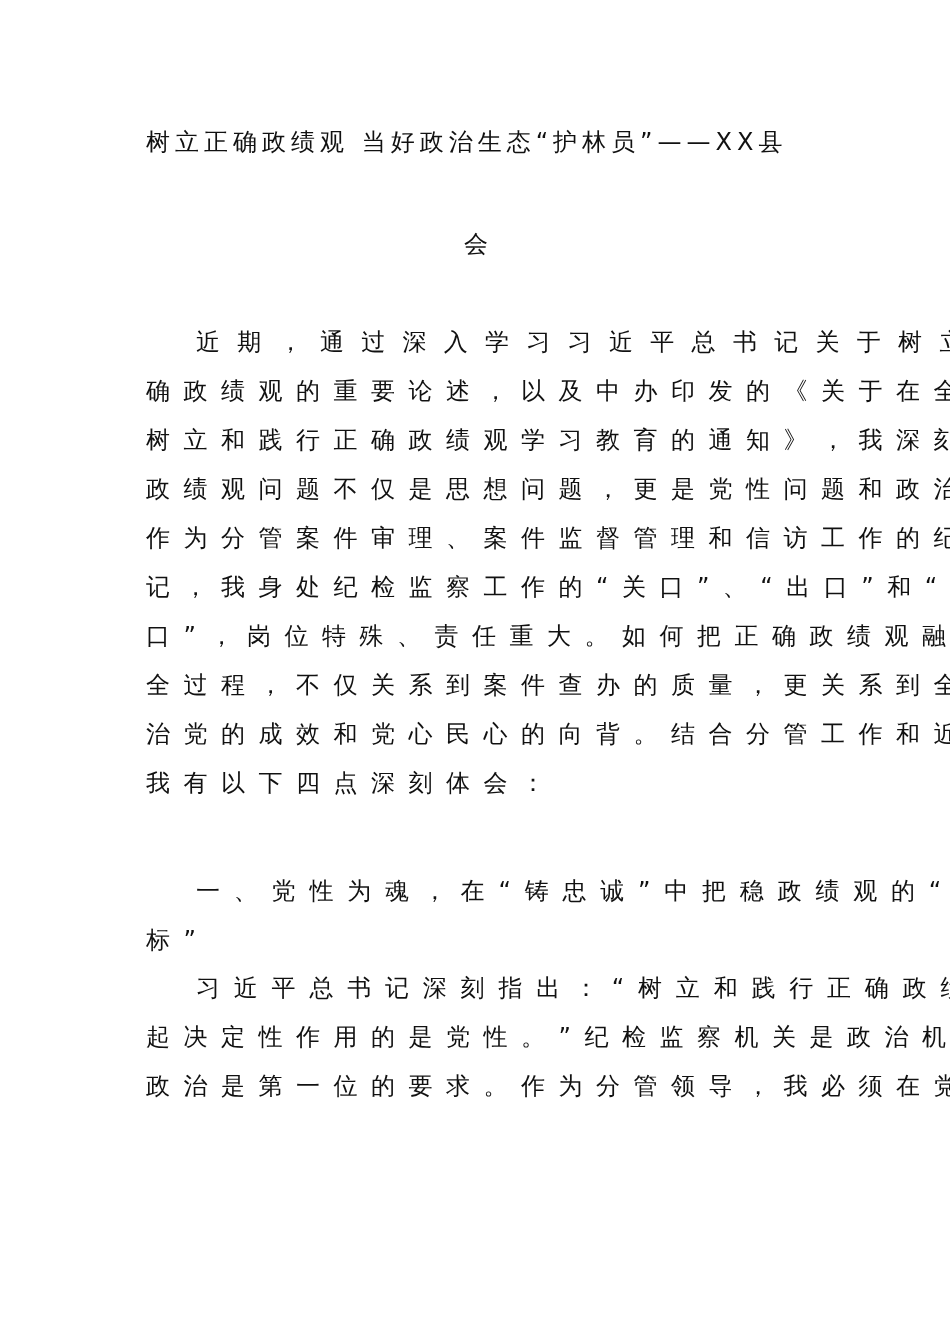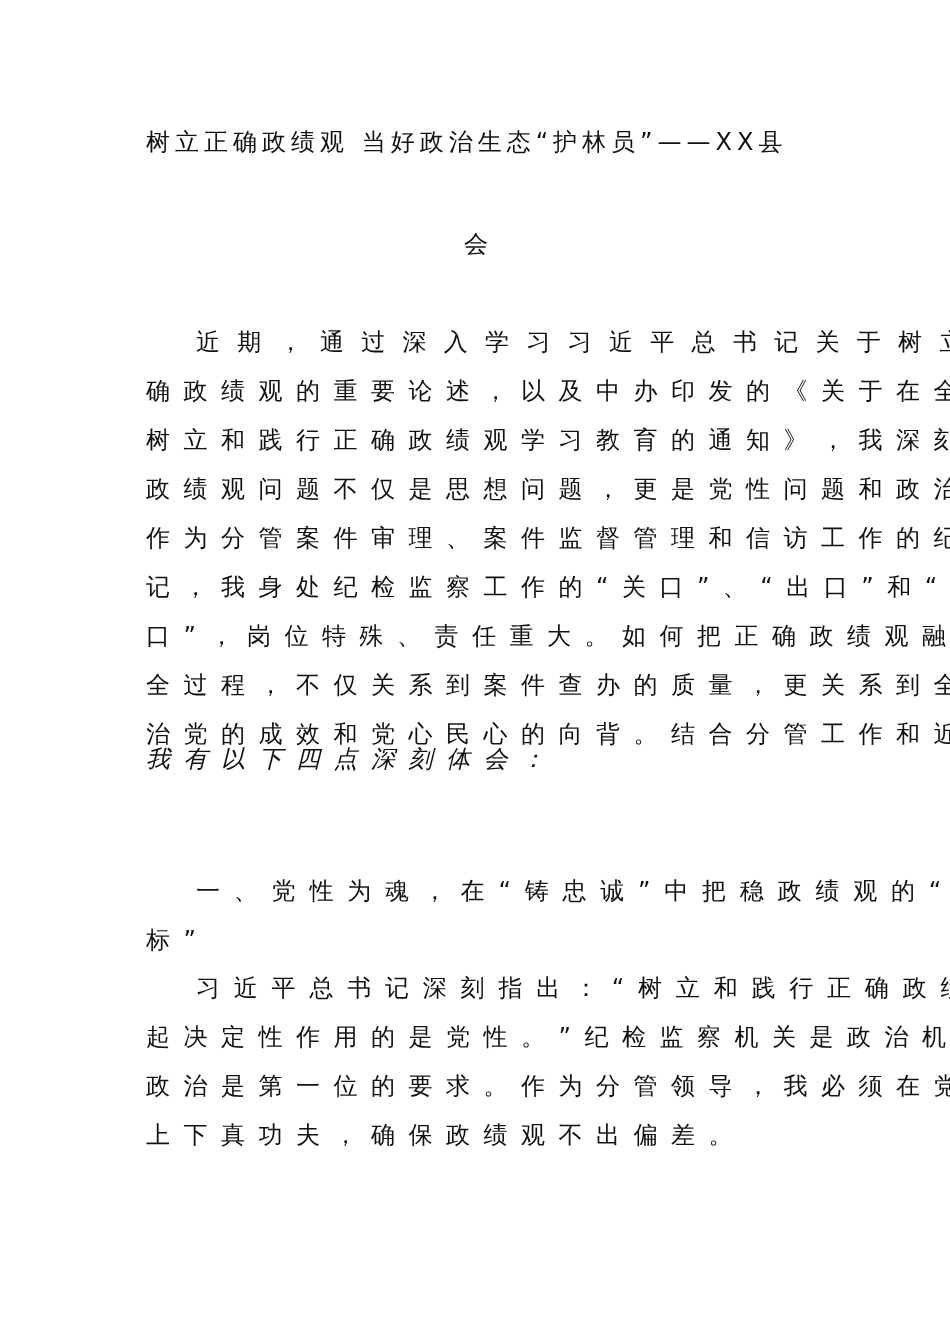--- a/index.html
+++ b/index.html
@@ -27,23 +27,22 @@
 
   <div class="line" style="top:327px; left:196px; width:610px; letter-spacing:17.3px;">近期，通过深入学习习近平总书记关于树立和践行正</div>
   <div class="line" style="top:376px; letter-spacing:13.5px;">确政绩观的重要论述，以及中办印发的《关于在全党开展</div>
   <div class="line" style="top:425px; letter-spacing:13.5px;">树立和践行正确政绩观学习教育的通知》，我深刻认识到</div>
   <div class="line" style="top:474px; letter-spacing:13.5px;">政绩观问题不仅是思想问题，更是党性问题和政治问题。</div>
   <div class="line" style="top:523px; letter-spacing:13.5px;">作为分管案件审理、案件监督管理和信访工作的纪委副书</div>
   <div class="line" style="top:572px; letter-spacing:13.5px;">记，我身处纪检监察工作的“关口”、“出口”和“窗</div>
   <div class="line" style="top:621px; letter-spacing:13.5px;">口”，岗位特殊、责任重大。如何把正确政绩观融入履职</div>
   <div class="line" style="top:670px; letter-spacing:13.5px;">全过程，不仅关系到案件查办的质量，更关系到全面从严</div>
   <div class="line" style="top:719px; letter-spacing:13.5px;">治党的成效和党心民心的向背。结合分管工作和近期思考</div>
-  <div class="line" style="top:744px; letter-spacing:13.5px;font-style:italic;">我有以下四点深刻体会：</div>
+  <div class="line" style="top:768px; letter-spacing:13.5px;">我有以下四点深刻体会：</div>
 
   <div class="line" style="top:876px; left:196px; width:610px; letter-spacing:13.8px;">一、党性为魂，在“铸忠诚”中把稳政绩观的“航向</div>
   <div class="line" style="top:925px; letter-spacing:13.5px;">标”</div>
 
   <div class="line" style="top:973px; left:196px; width:610px; letter-spacing:13.8px;">习近平总书记深刻指出：“树立和践行正确政绩观，</div>
   <div class="line" style="top:1022px; letter-spacing:13.5px;">起决定性作用的是党性。”纪检监察机关是政治机关，讲</div>
   <div class="line" style="top:1071px; letter-spacing:13.5px;">政治是第一位的要求。作为分管领导，我必须在党性锤炼</div>
-  <div class="line" style="top:1120px; letter-spacing:13.5px;">上下真功夫，确保政绩观不出偏差。</div>
 
 </div>
 
 </body></html>

